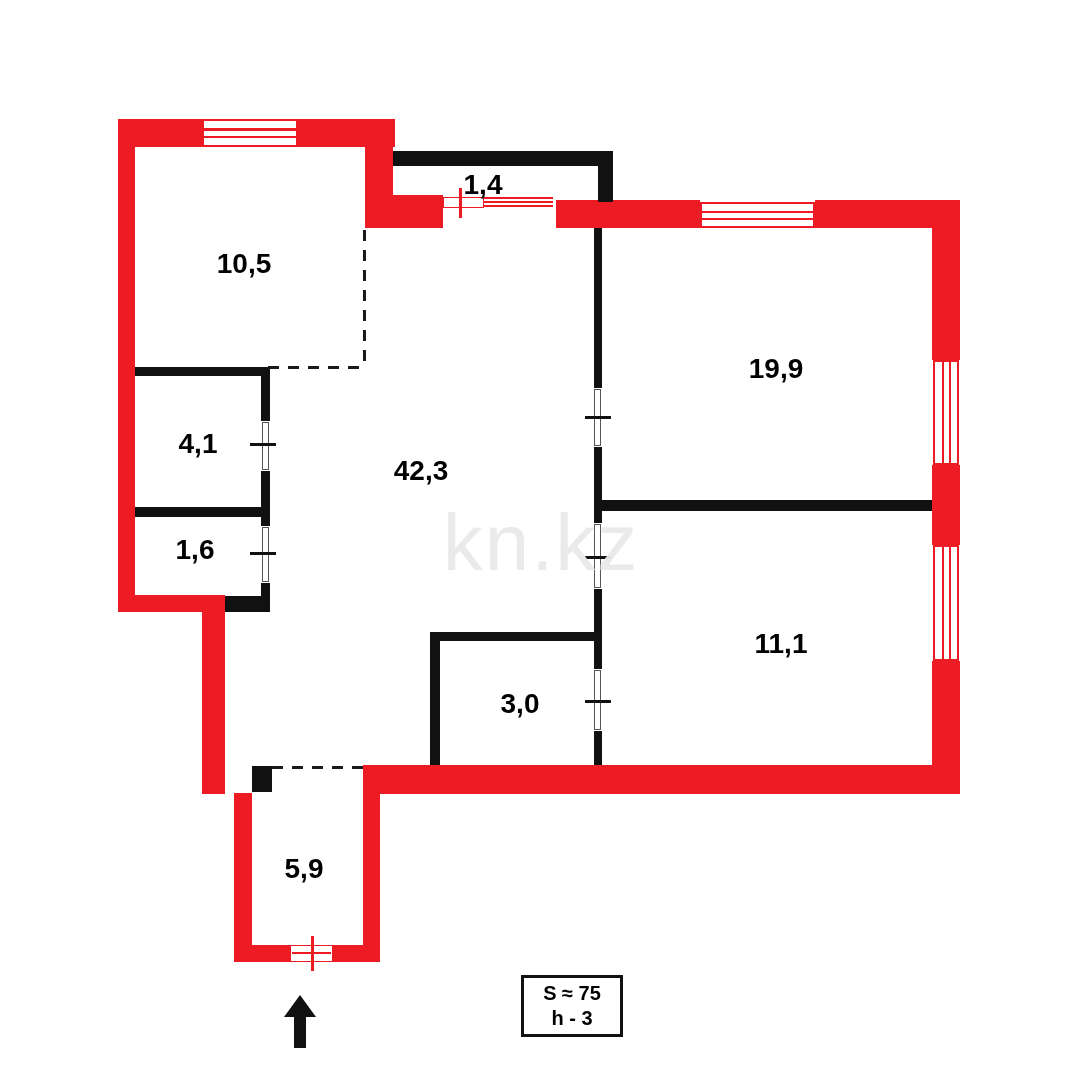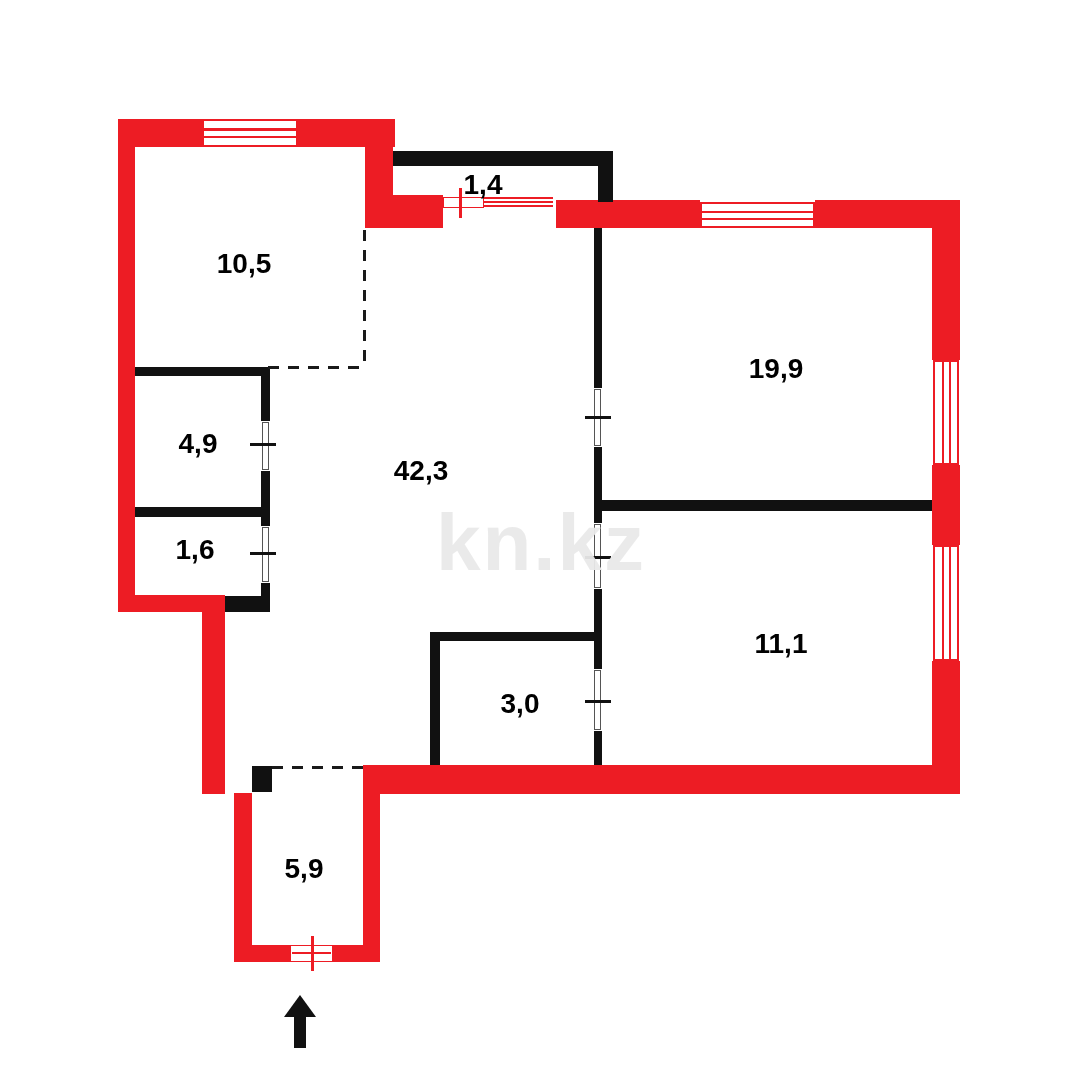--- a/index.html
+++ b/index.html
@@ -22,21 +22,21 @@
          var(--wall_red,#ED1C24) 0 1.6px,#fff 1.6px 4.2px);}
   .redline-v{position:absolute;width:2.5px;background:var(--wall_red,#ED1C24);}
   .redline-h{position:absolute;height:2px;background:var(--wall_red,#ED1C24);}
   .dash-h{position:absolute;height:3px;background:repeating-linear-gradient(to right,
          #1a1a1a 0 11px,transparent 11px 20px);}
   .dash-v{position:absolute;width:3px;background:repeating-linear-gradient(to bottom,
          #1a1a1a 0 11px,transparent 11px 20px);}
   .leaf{position:absolute;width:7px;background:#fff;border:1.4px solid #555;box-sizing:border-box;}
   .tick{position:absolute;height:2.6px;background:#111;}
   .wm{position:absolute;left:541px;top:547px;transform:translate(-50%,-54%);
-      font-weight:700;font-size:80px;letter-spacing:2px;color:rgba(233,233,233,0.95);}
+      font-weight:400;font-size:80px;letter-spacing:2px;color:rgba(233,233,233,0.95);}
   .ibox{position:absolute;left:521px;top:975px;width:102px;height:62px;border:3px solid #111;
         box-sizing:border-box;display:flex;flex-direction:column;align-items:center;
         justify-content:center;font-weight:700;font-size:20px;line-height:25px;color:#000;}
   .arr-head{position:absolute;left:284px;top:995px;width:0;height:0;
         border-left:16px solid transparent;border-right:16px solid transparent;
         border-bottom:22px solid #111;}
   .arr-stem{position:absolute;left:294px;top:1016px;width:12px;height:32px;background:#111;}
 </style>
 </head>
 <body>
@@ -103,25 +103,29 @@
   <div class="tick" style="left:250px;top:552px;width:26px"></div>
 
   <div class="dash-v" style="left:363px;top:230px;height:138px"></div>
   <div class="dash-h" style="left:268px;top:366px;width:97px"></div>
   <div class="dash-h" style="left:272px;top:766px;width:91px"></div>
 
   <div class="lbl" style="left:421px;top:471px">42,3</div>
   <div class="lbl" style="left:776px;top:369px">19,9</div>
   <div class="lbl" style="left:781px;top:644px">11,1</div>
   <div class="lbl" style="left:244px;top:264px">10,5</div>
-  <div class="lbl" style="left:198px;top:444px">4,9</div>
+  <div class="lbl" style="left:198px;top:444px">4,1</div>
   <div class="lbl" style="left:195px;top:550px">1,6</div>
   <div class="lbl" style="left:520px;top:704px">3,0</div>
   <div class="lbl" style="left:483px;top:185px">1,4</div>
   <div class="lbl" style="left:304px;top:869px">5,9</div>
 
   <div class="wm">kn.kz</div>
 
+  <div class="ibox">
+    <span>S ≈ 75</span>
+    <span>h - 3</span>
+  </div>
 
   <div class="arr-head"></div>
   <div class="arr-stem"></div>
 
 </div>
 
 </body></html>

